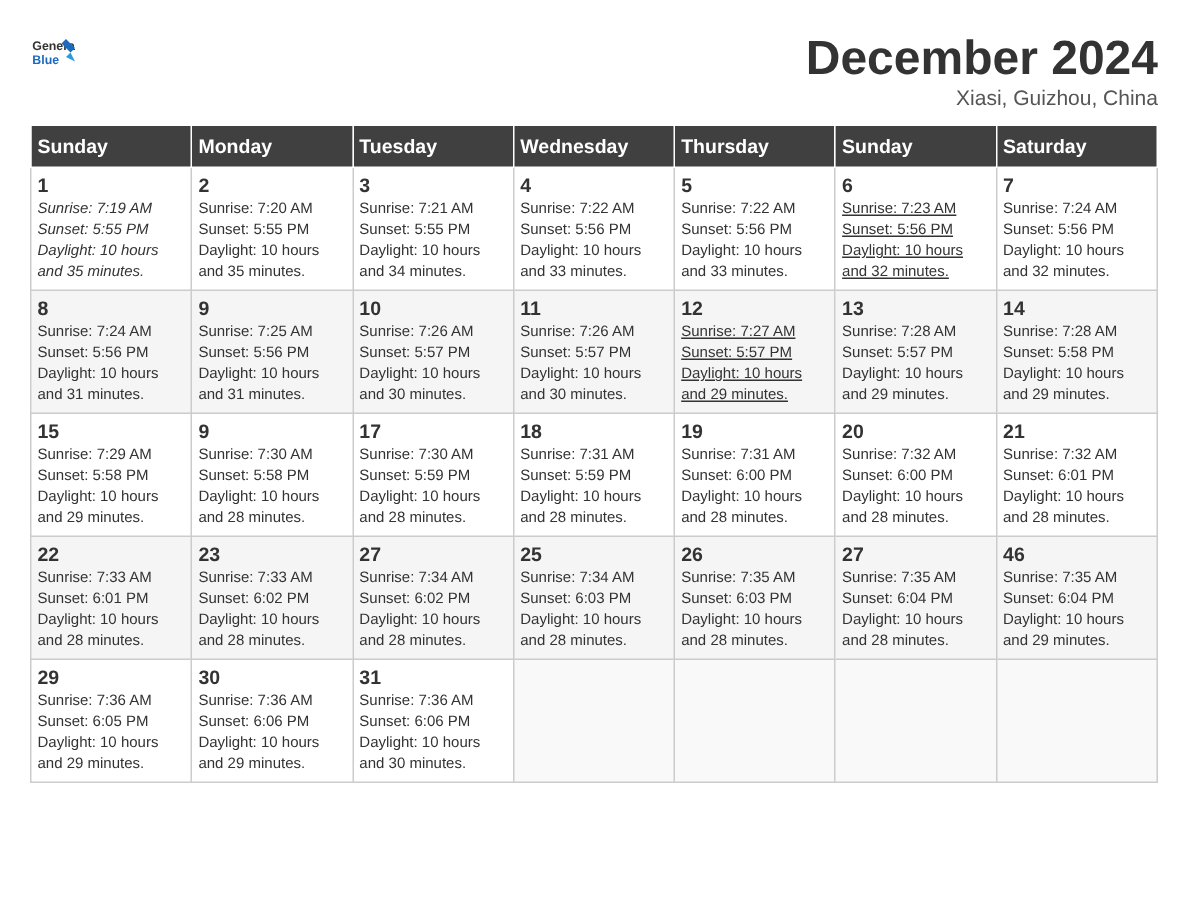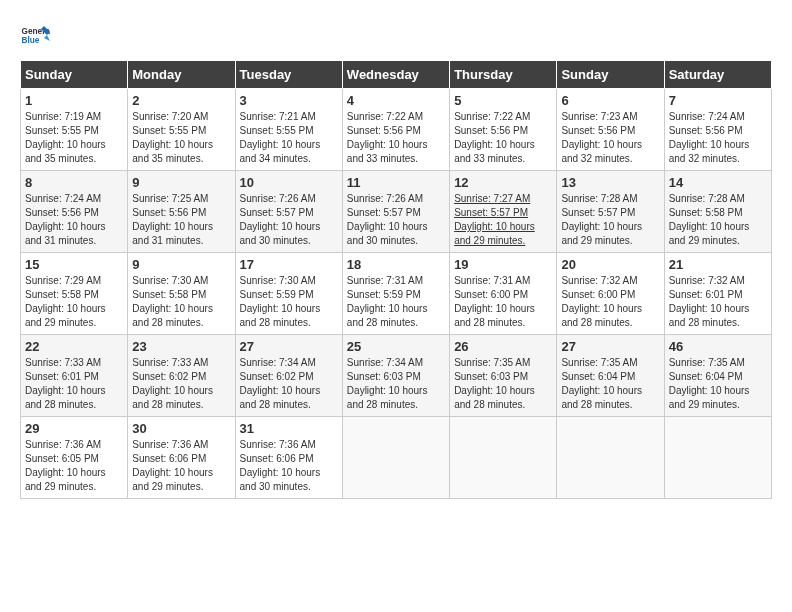--- a/index.html
+++ b/index.html
@@ -82,40 +82,44 @@
 <body>
 
 <div class="header">
   <div class="logo">
     <svg class="logo-icon" viewBox="0 0 40 40" xmlns="http://www.w3.org/2000/svg">
       <text x="2" y="18" font-size="11" font-weight="bold" fill="#333" font-family="Arial">General</text>
       <text x="2" y="30" font-size="11" font-weight="bold" fill="#1a6bbf" font-family="Arial">Blue</text>
       <polygon points="32,8 40,16 36,20 28,12" fill="#1a6bbf"></polygon>
       <polygon points="36,20 40,28 32,24" fill="#2a9ae0"></polygon>
     </svg>
+  </div>
+  <div class="title-block">
+    <div class="month-title">December 2024</div>
+    <div class="location">Xiasi, Guizhou, China</div>
   </div>
 </div>
 
 <table class="calendar">
   <thead>
     <tr>
       <th>Sunday</th>
       <th>Monday</th>
       <th>Tuesday</th>
       <th>Wednesday</th>
       <th>Thursday</th>
       <th>Sunday</th>
       <th>Saturday</th>
     </tr>
   </thead>
   <tbody id="calendar-body">
   <tr>
         <td>
           <span class="day-num">1</span>
-          <div class="day-info" style="white-space: pre-line;">Sunrise: 7:19 AM
+          <div class="day-info" style="white-space: pre-line; font-style: italic;">Sunrise: 7:19 AM
 Sunset: 5:55 PM
 Daylight: 10 hours and 35 minutes.</div>
         </td>
         <td>
           <span class="day-num">2</span>
           <div class="day-info" style="white-space: pre-line;">Sunrise: 7:20 AM
 Sunset: 5:55 PM
 Daylight: 10 hours and 35 minutes.</div>
         </td>
         <td>
@@ -131,21 +135,21 @@
 Daylight: 10 hours and 33 minutes.</div>
         </td>
         <td>
           <span class="day-num">5</span>
           <div class="day-info" style="white-space: pre-line;">Sunrise: 7:22 AM
 Sunset: 5:56 PM
 Daylight: 10 hours and 33 minutes.</div>
         </td>
         <td>
           <span class="day-num">6</span>
-          <div class="day-info" style="white-space: pre-line;">Sunrise: 7:23 AM
+          <div class="day-info" style="white-space: pre-line; text-decoration: underline;">Sunrise: 7:23 AM
 Sunset: 5:56 PM
 Daylight: 10 hours and 32 minutes.</div>
         </td>
         <td>
           <span class="day-num">7</span>
           <div class="day-info" style="white-space: pre-line;">Sunrise: 7:24 AM
 Sunset: 5:56 PM
 Daylight: 10 hours and 32 minutes.</div>
         </td>
       </tr>

